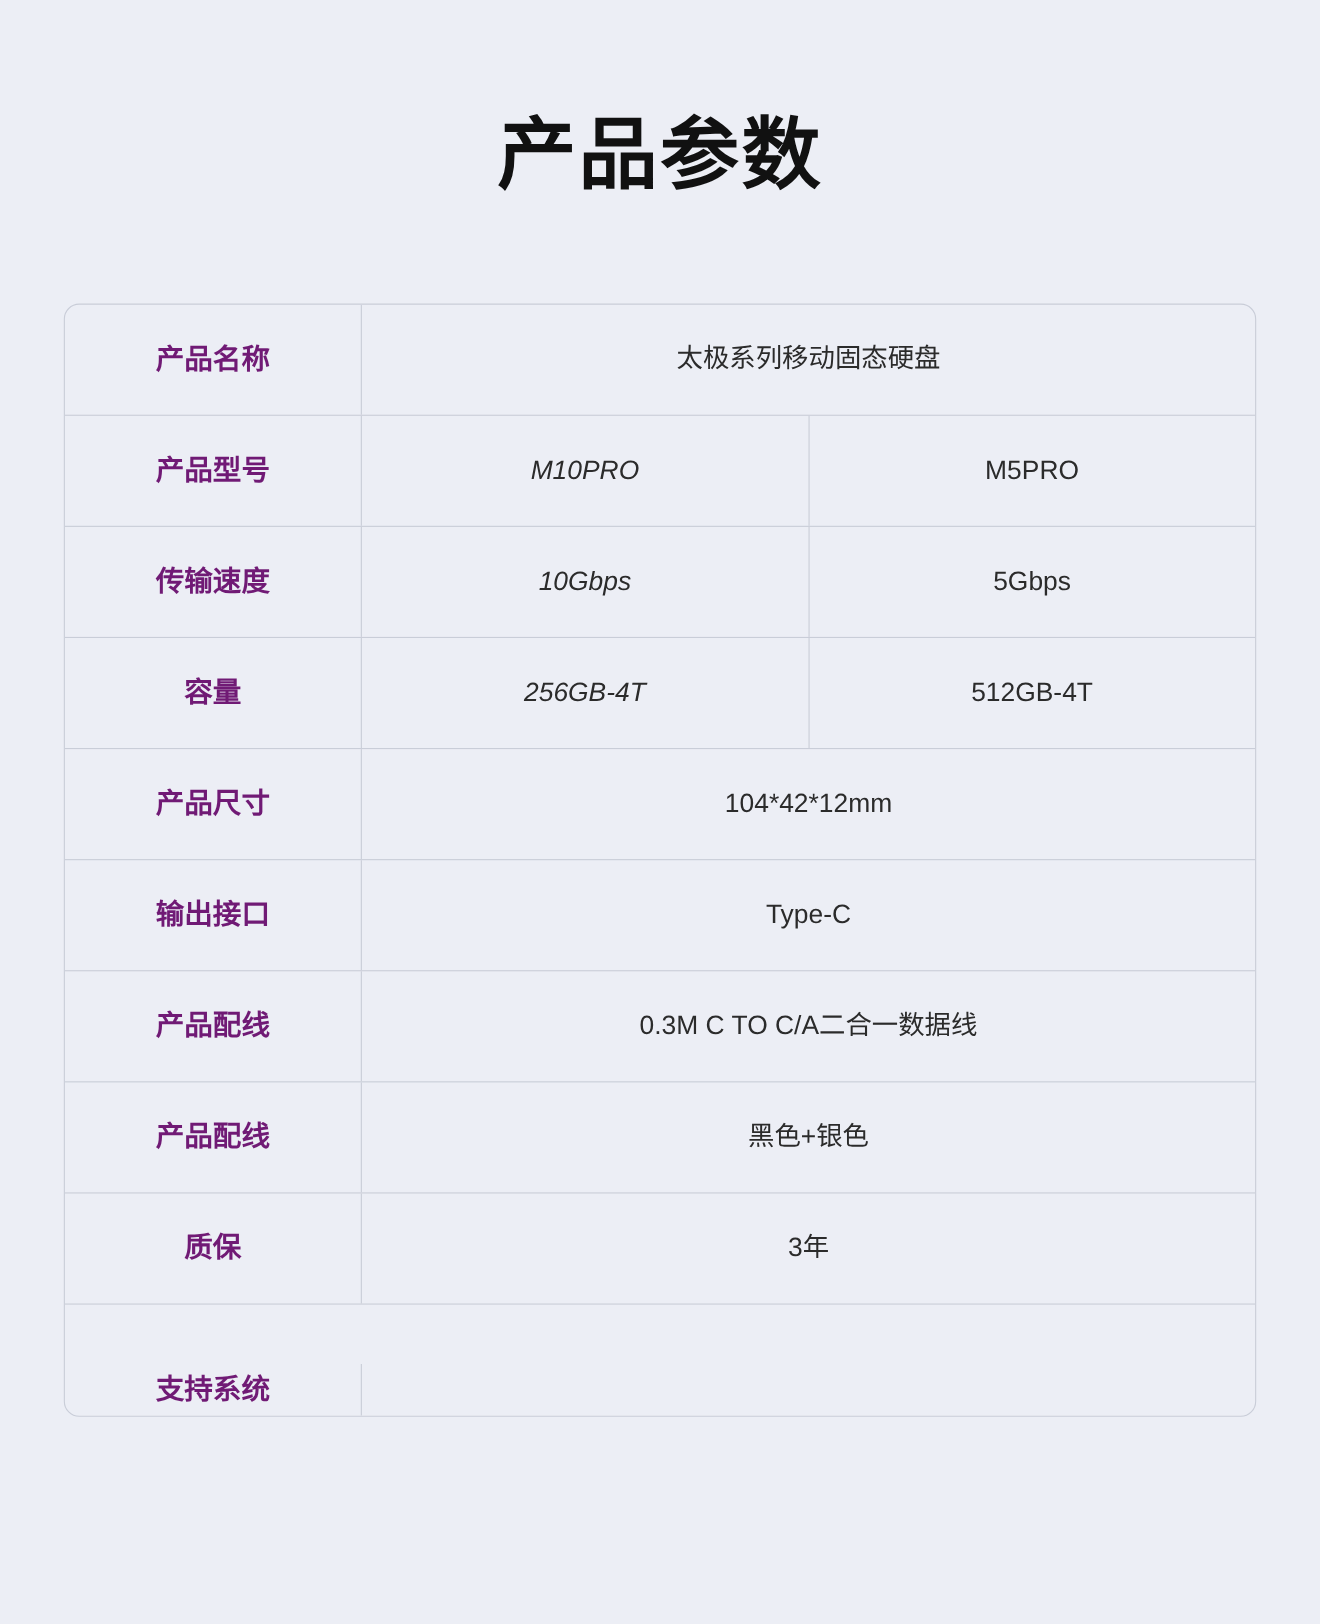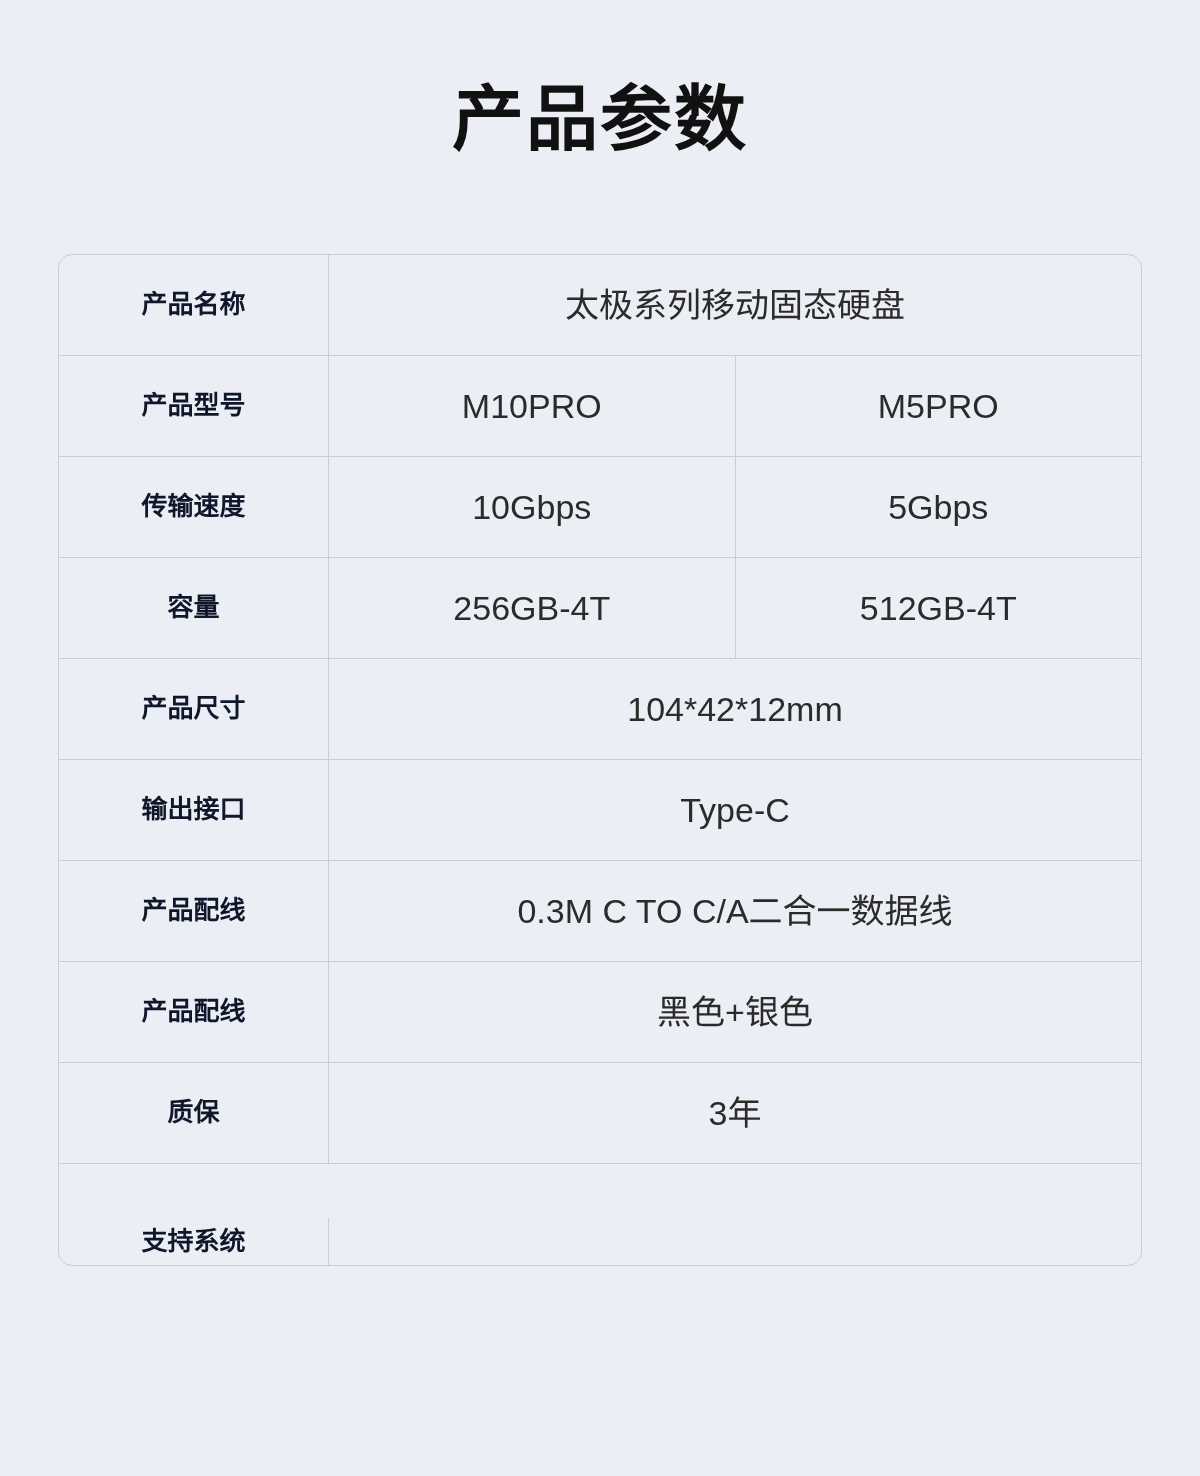--- a/index.html
+++ b/index.html
@@ -12,20 +12,21 @@
     height: 1476px;
     background: #eceef5;
     font-family: "Liberation Sans", "DejaVu Sans", sans-serif;
     color: #1a1a1a;
     overflow: hidden;
   }
   .page {
     position: relative;
     width: 1200px;
     height: 1412px;
+    margin-top: 22px;
   }
   .page-title {
     text-align: center;
     font-size: 72px;
     font-weight: 800;
     letter-spacing: 2px;
     color: #111111;
     margin: 0;
     padding-top: 78px;
     line-height: 1.15;
@@ -52,39 +53,40 @@
   }
   .label-cell {
     width: 270px;
     flex: 0 0 270px;
     border-right: 1.5px solid #c9cdd8;
     display: flex;
     align-items: center;
     justify-content: center;
     font-size: 26px;
     font-weight: 700;
-    color: #0f172a;
+    color: #701a75;
     text-align: center;
     padding: 6px 8px;
     line-height: 1.35;
   }
   .value-cell {
     flex: 1 1 0;
     display: flex;
     align-items: center;
     justify-content: center;
-    font-size: 34px;
+    font-size: 24px;
     font-weight: 400;
     color: #2b2b2b;
     text-align: center;
     padding: 8px 14px;
     line-height: 1.38;
   }
   .value-cell.split-left {
     border-right: 1.5px solid #c9cdd8;
+    font-style: italic;
   }
   .value-cell.wrap {
     font-size: 26px;
     line-height: 1.42;
   }
   .value-cell .multiline {
     display: block;
     max-width: 640px;
   }
 </style>

